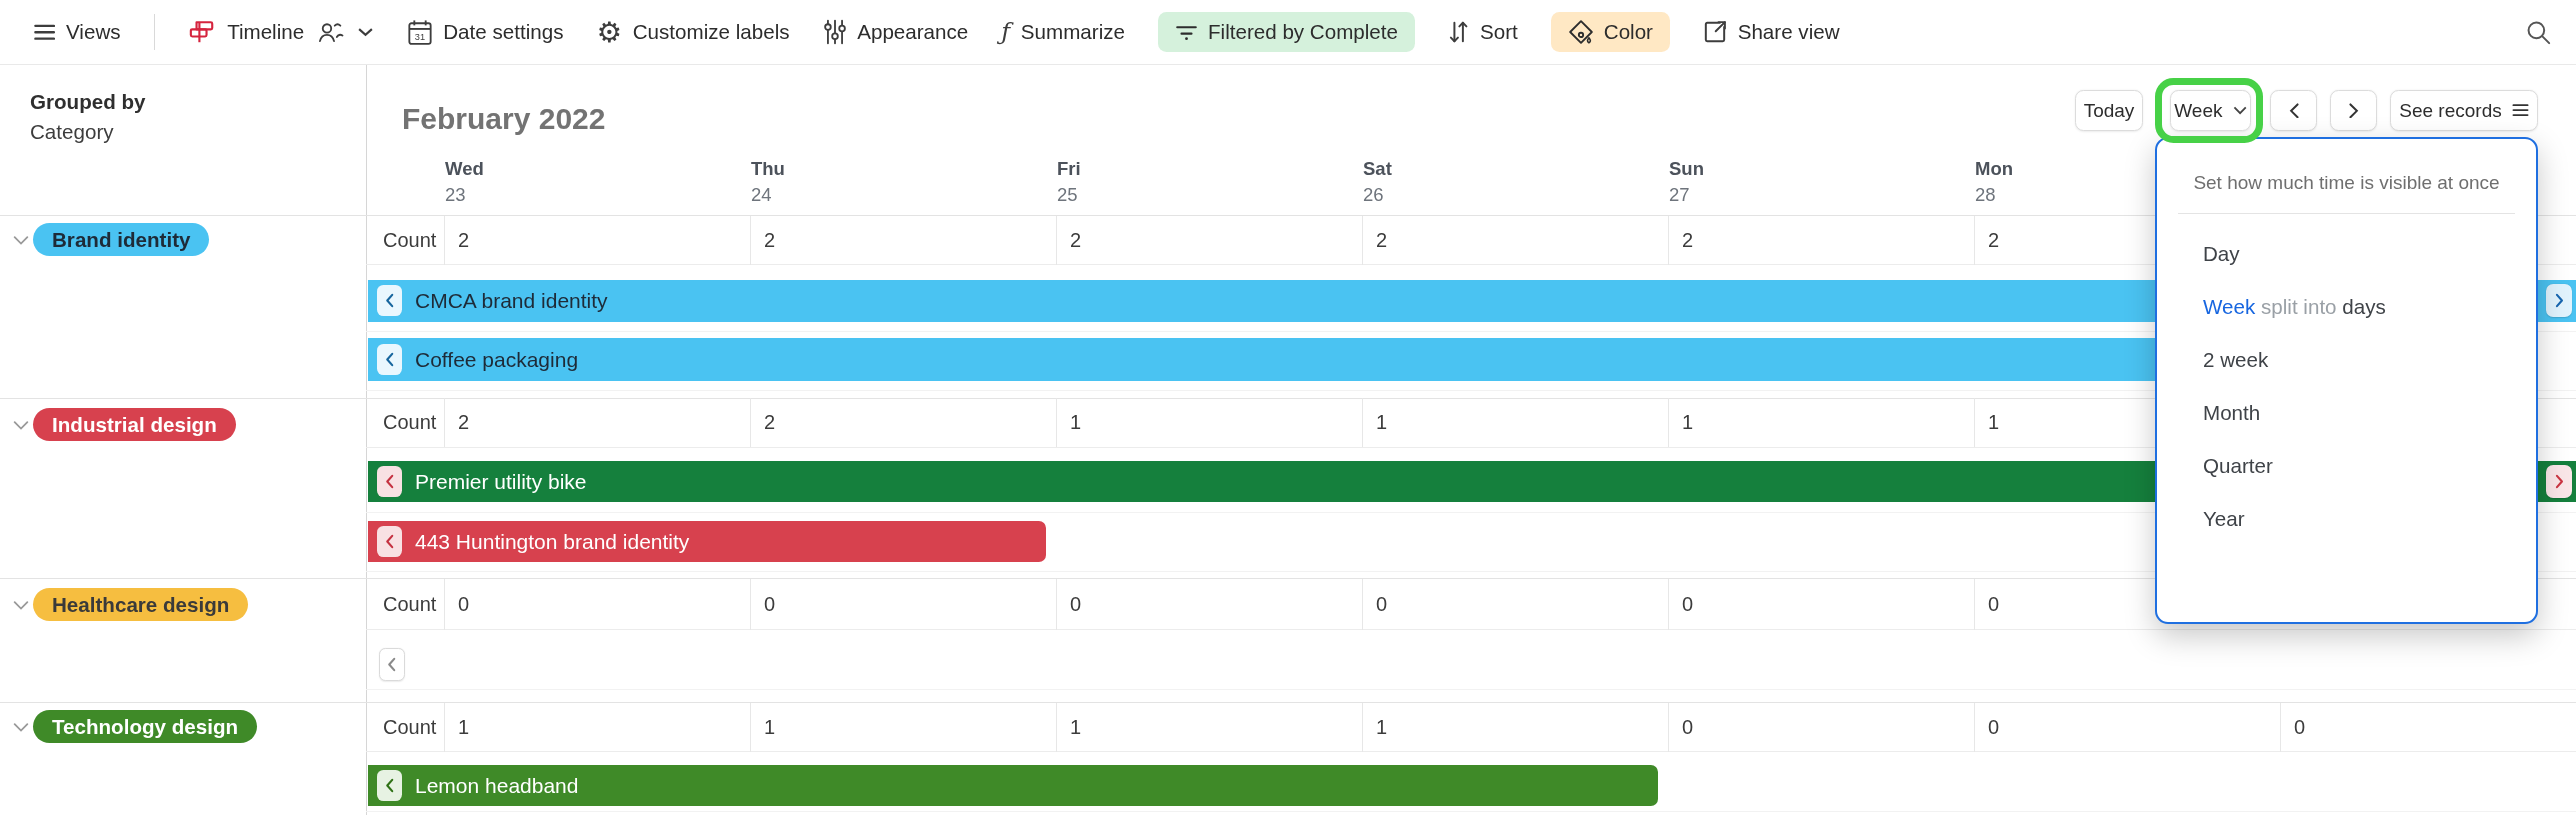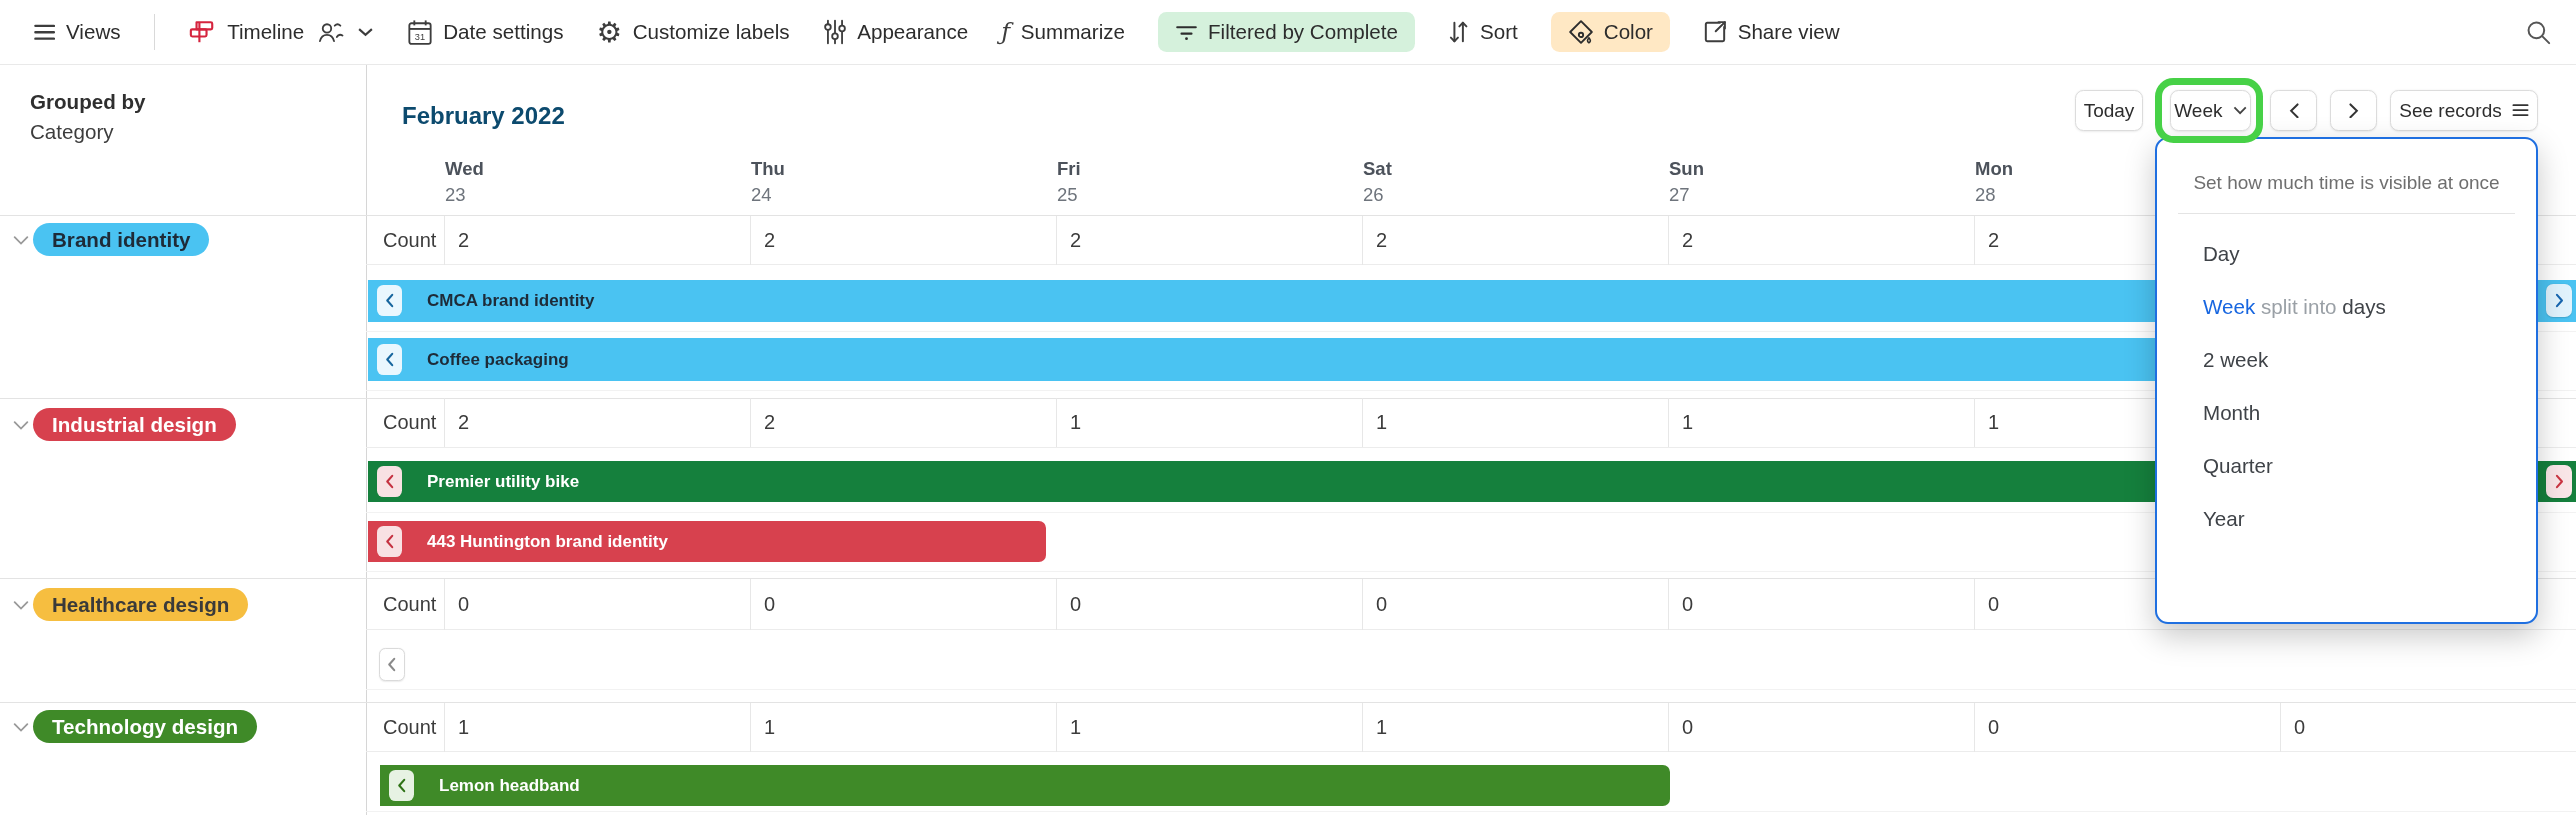--- a/index.html
+++ b/index.html
@@ -16,35 +16,35 @@
   .fx-char{font-family:"DejaVu Serif",serif;font-style:italic;font-size:24px;color:#3d3d3d;}
   .search{margin-left:auto;margin-right:24px;}
   
   .side-divider{position:absolute;left:366px;top:65px;width:1.4px;height:750px;background:#d6d6d6;}
   .groupedby1{position:absolute;left:30px;top:90px;font-size:20.6px;font-weight:700;color:#2f2f2f;}
   .groupedby2{position:absolute;left:30px;top:120px;font-size:20.6px;color:#3d3d3d;}
   .gchev{position:absolute;left:8.5px;width:24px;height:24px;}
   .gpill{position:absolute;left:33px;height:33px;border-radius:17px;padding:0 19px;display:flex;align-items:center;
          font-size:20.6px;font-weight:700;white-space:nowrap;}
   
-  .month-title{position:absolute;left:402px;top:102px;font-size:24px;font-weight:700;color:#0c4a6e;}
+  .month-title{position:absolute;left:402px;top:102px;font-size:30px;font-weight:700;color:#737373;}
   .day-name{position:absolute;font-size:18.5px;font-weight:700;color:#4c525b;}
   .day-num{position:absolute;font-size:18.5px;color:#6e747c;}
   .btn{position:absolute;height:41px;background:#fff;border:1.4px solid #dcdcdc;border-radius:8.5px;
        display:flex;align-items:center;justify-content:center;gap:10px;font-size:19px;color:#2d2d2d;
        box-shadow:0 0.7px 2.1px rgba(0,0,0,.08);box-sizing:border-box;}
   .week-ring{position:absolute;left:2155px;top:78px;width:108px;height:65px;border:7.1px solid #47d147;
              border-radius:18.5px;box-sizing:border-box;z-index:60;}
   
   .hline{position:absolute;height:1.4px;}
   .count-cell{position:absolute;border-left:1.4px solid #e7e7e7;box-sizing:border-box;display:flex;align-items:center;
               padding-left:13px;font-size:20px;color:#3c3c3c;}
   .count-label{position:absolute;font-size:20px;color:#3c3c3c;display:flex;align-items:center;}
   .bar{position:absolute;left:368px;display:flex;align-items:center;z-index:3;}
-  .bar-label{position:absolute;left:59px;font-size:17px;font-weight:700;white-space:nowrap;}
+  .bar-label{position:absolute;left:47px;font-size:21px;font-weight:400;white-space:nowrap;}
   .lchip{position:absolute;left:9.3px;width:25px;height:31px;border-radius:6.4px;display:flex;align-items:center;justify-content:center;}
   .rchip{position:absolute;left:2546px;width:26px;height:33px;border-radius:7.1px;display:flex;align-items:center;
          justify-content:center;z-index:6;box-shadow:0 0.7px 1.4px rgba(0,0,0,.15);}
   .lonechip{position:absolute;left:379px;top:648px;width:26px;height:33px;border-radius:6.4px;background:#fff;
             border:1.4px solid #dadada;display:flex;align-items:center;justify-content:center;box-sizing:border-box;
             box-shadow:0 0.7px 1.4px rgba(0,0,0,.08);z-index:3;}
   
   .panel{position:absolute;left:2155px;top:137px;width:383px;height:487px;background:#fff;
          border:2.8px solid #1f6fe0;border-radius:13px;box-sizing:border-box;z-index:40;
          box-shadow:0 11.4px 31px rgba(0,0,0,.22);}
@@ -344,21 +344,21 @@
       </div>
       <div class="gpill" style="top: 710px; background: rgb(63, 138, 40); color: rgb(255, 255, 255);">Technology design</div>
       <div class="count-label" style="left: 383px; top: 703px; height: 49px;">Count</div>
       <div class="count-cell" style="left: 444px; top: 703px; width: 306px; height: 49px;">1</div>
       <div class="count-cell" style="left: 750px; top: 703px; width: 306px; height: 49px;">1</div>
       <div class="count-cell" style="left: 1056px; top: 703px; width: 306px; height: 49px;">1</div>
       <div class="count-cell" style="left: 1362px; top: 703px; width: 306px; height: 49px;">1</div>
       <div class="count-cell" style="left: 1668px; top: 703px; width: 306px; height: 49px;">0</div>
       <div class="count-cell" style="left: 1974px; top: 703px; width: 306px; height: 49px;">0</div>
       <div class="count-cell" style="left: 2280px; top: 703px; width: 296px; height: 49px;">0</div>
-      <div class="bar" style="top: 765px; width: 1290px; height: 41px; background: rgb(63, 138, 40); border-radius: 0px 7.1px 7.1px 0px; margin-left: 12px;">
+      <div class="bar" style="top: 765px; width: 1290px; height: 41px; background: rgb(63, 138, 40); border-radius: 0px 7.1px 7.1px 0px;">
         <div class="lchip" style="top: 5px; background: rgb(231, 242, 227);">
           <svg width="14.2" height="17" viewBox="0 0 20 24" fill="none" stroke="#2f7216" stroke-width="3" stroke-linecap="round" stroke-linejoin="round">
             <path d="M13 4 L6 12 L13 20"></path>
           </svg>
         </div>
         <div class="bar-label" style="color: rgb(255, 255, 255);">Lemon headband</div>
       </div>
     </div>
 
   <div class="panel">

